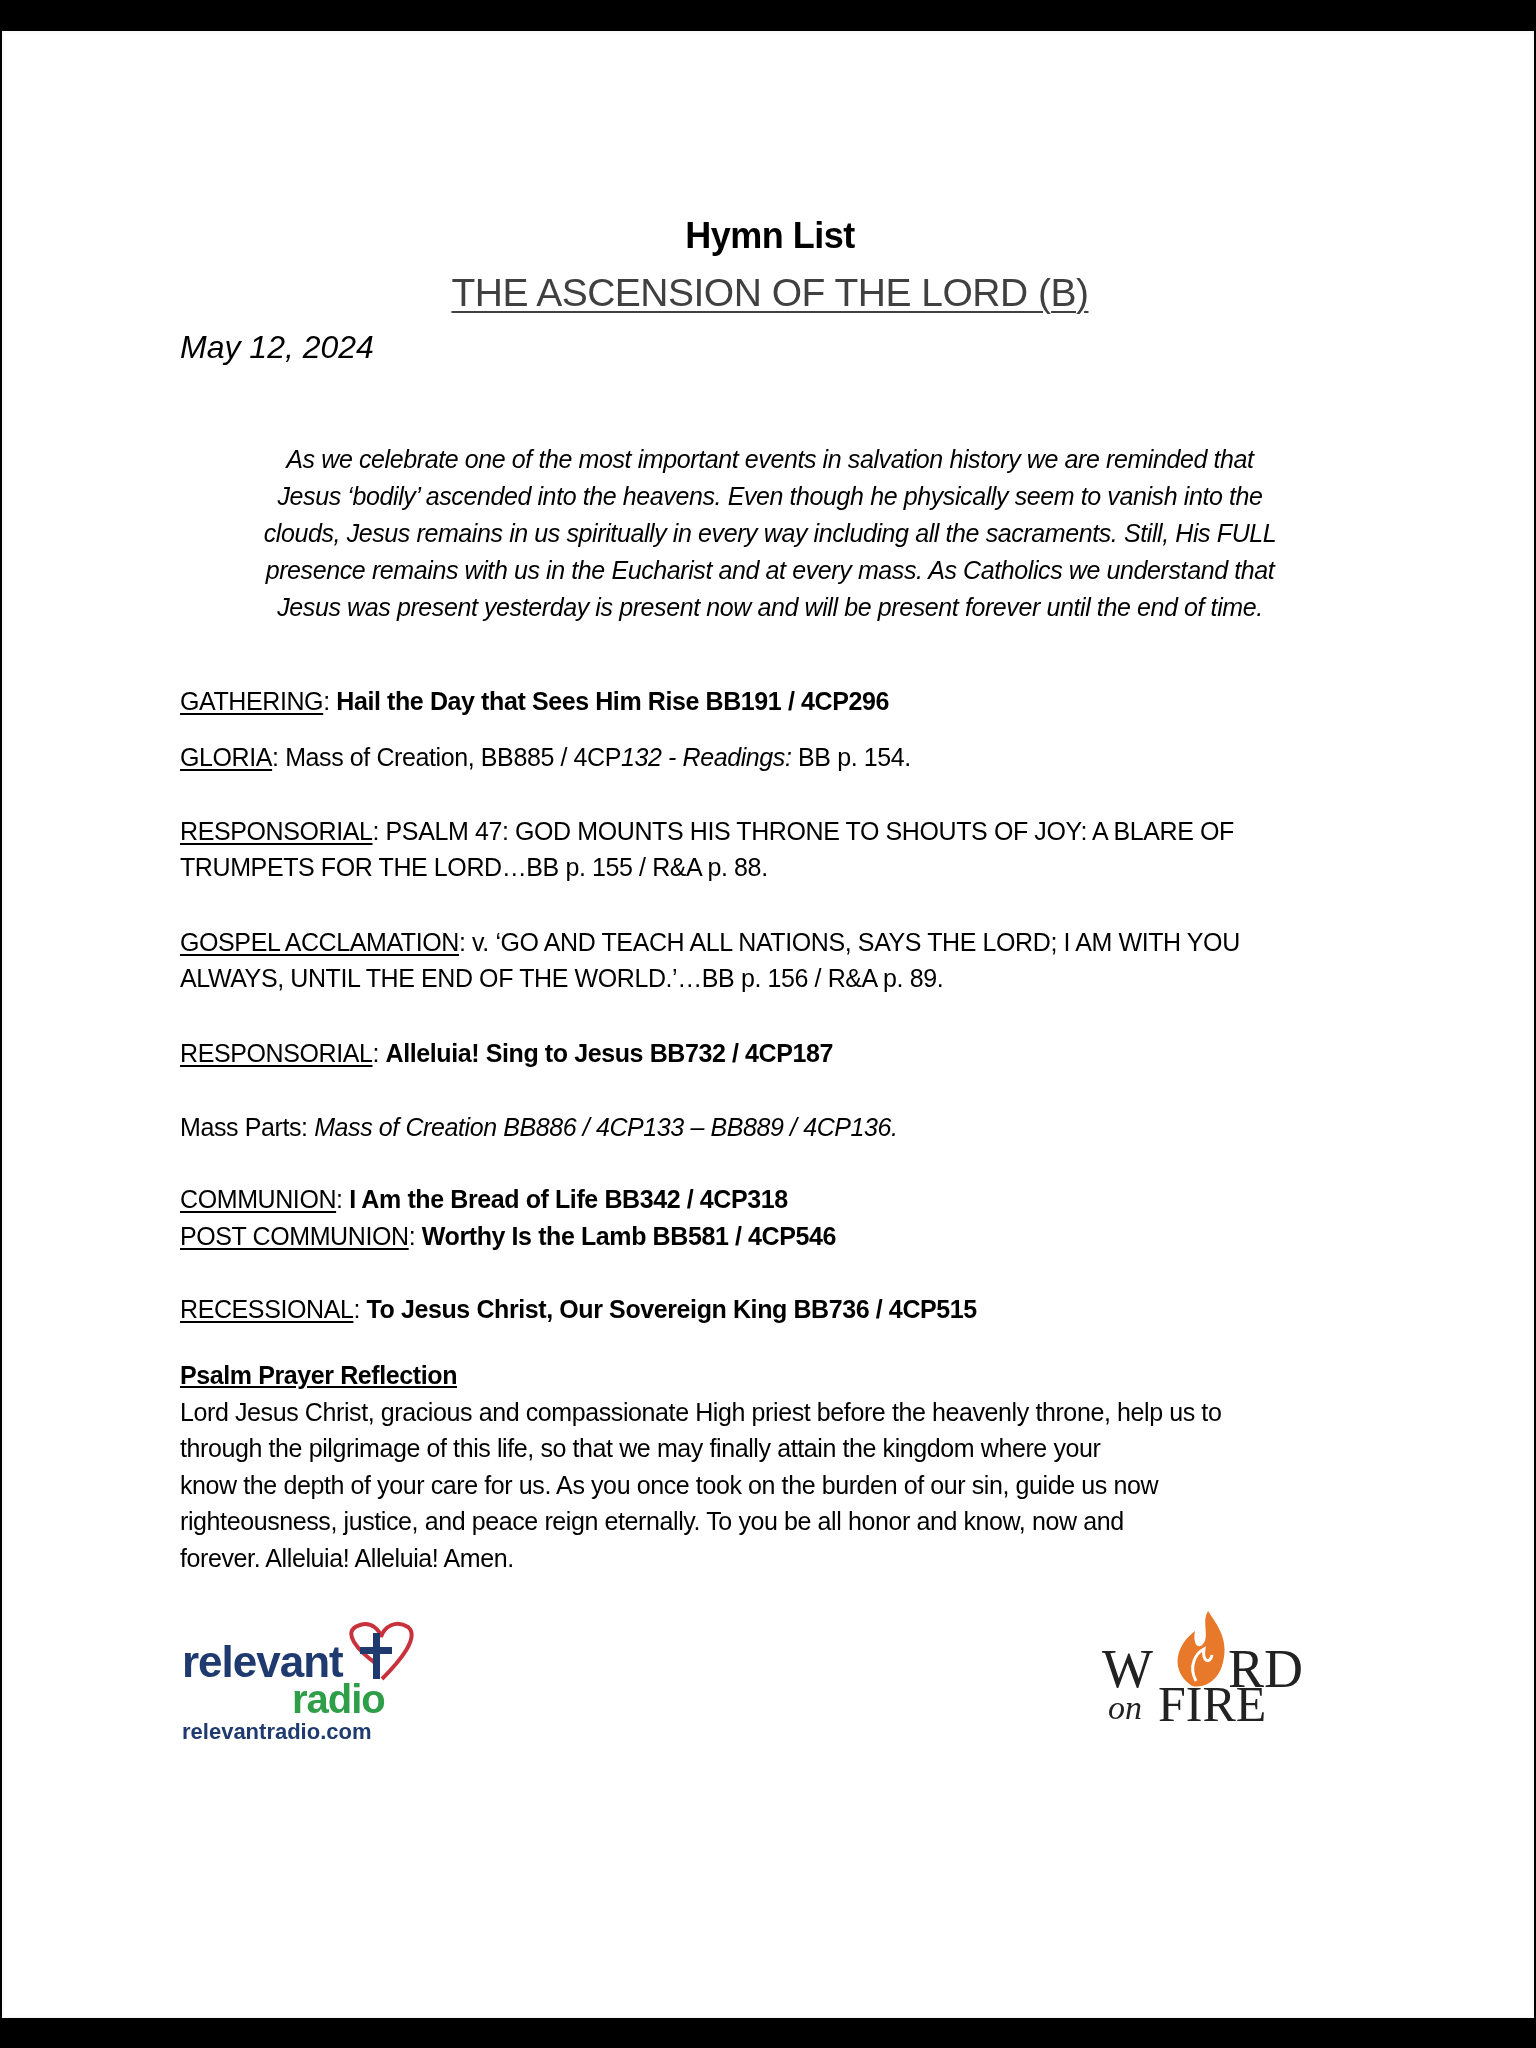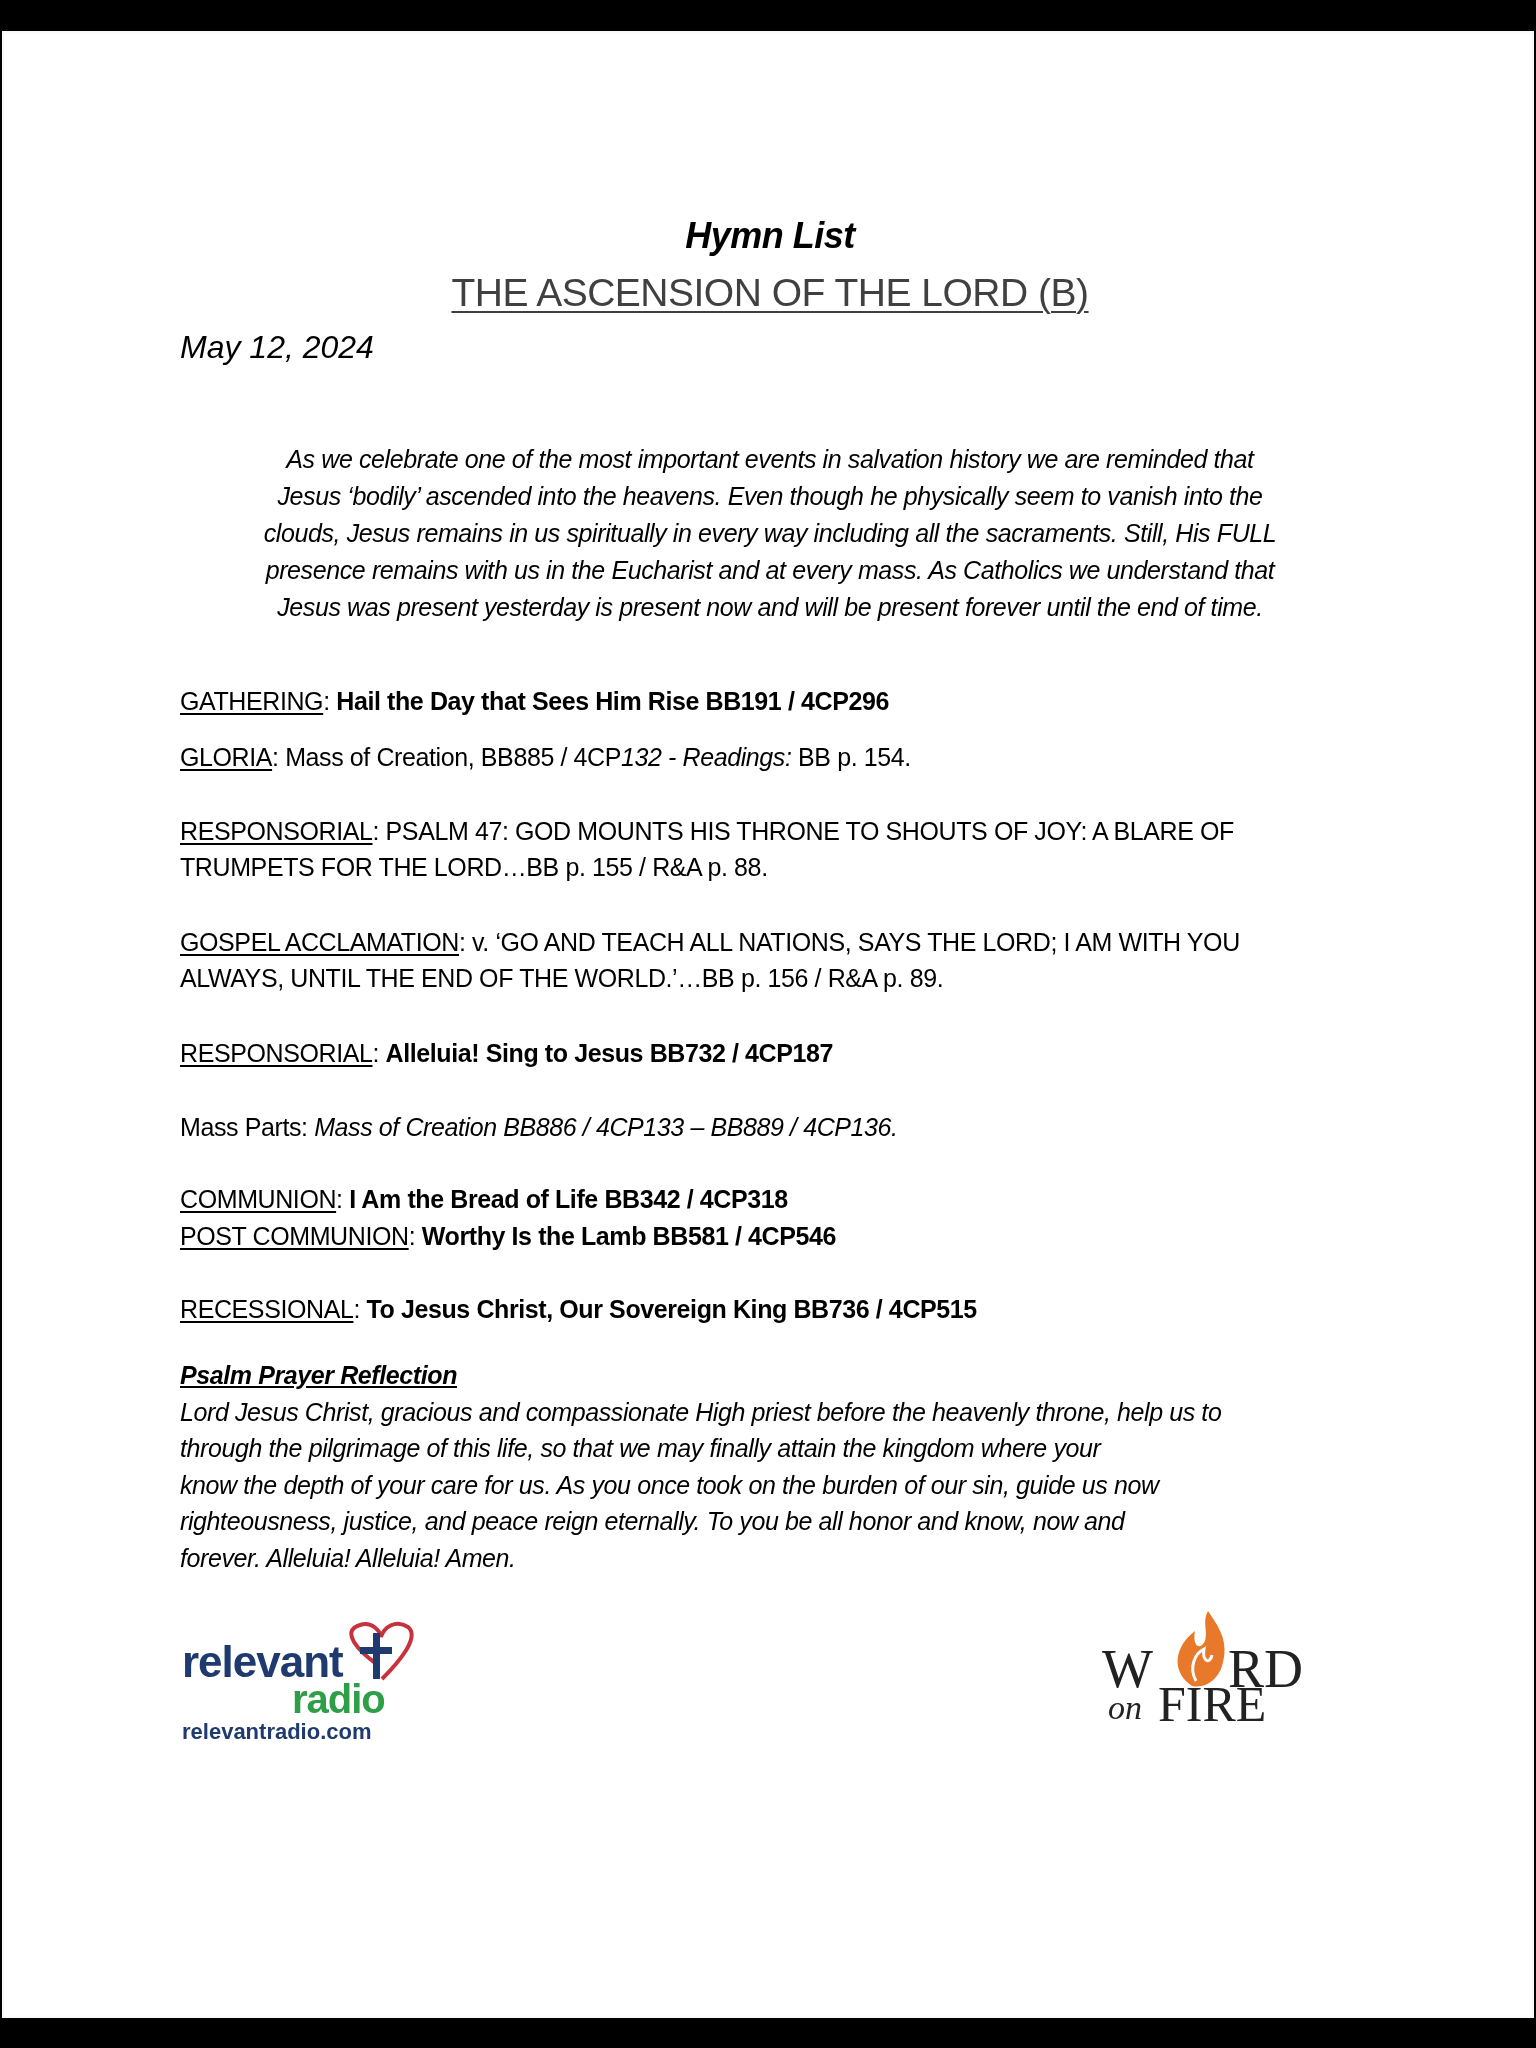--- a/index.html
+++ b/index.html
@@ -12,21 +12,21 @@
       position: absolute; left: 2px; top: 31px; width: 1532px; height: 1987px;
       background: #ffffff;
       box-shadow: inset 0 0 4px rgba(0,0,0,0.08);
     }
     .content {
       position: absolute; left: 178px; top: 0; width: 1180px;
       color: #000000;
     }
     .h-title {
       position: absolute; top: 184px; left: 0; width: 1180px; text-align: center;
-      font-weight: bold; font-size: 36px; letter-spacing: -0.5px; font-style: italic;
+      font-weight: bold; font-size: 36px; letter-spacing: -0.5px;
     }
     .h-feast {
       position: absolute; top: 240px; left: 0; width: 1180px; text-align: center;
       font-size: 39px; color: #404040; text-decoration: underline;
       text-decoration-thickness: 2px; text-underline-offset: 5px; letter-spacing: -0.5px;
     }
     .h-date {
       position: absolute; top: 298px; left: 0; width: 1180px; text-align: left;
       font-style: italic; font-size: 32px;
     }
@@ -37,21 +37,21 @@
     .intro span { display: block; }
     .entry {
       position: absolute; left: 0; width: 1180px; font-size: 25px; line-height: 36px;
       letter-spacing: -0.4px;
     }
     .label { text-decoration: underline; text-underline-offset: 3px; }
     .bold { font-weight: bold; }
     .ital { font-style: italic; margin-top: 40px; }
     .reflection {
       position: absolute; top: 1326px; left: 0; width: 1180px;
-      font-style: italic; font-size: 25px; line-height: 36.5px; letter-spacing: -0.4px;
+      font-size: 25px; line-height: 36.5px; letter-spacing: -0.4px;
     }
     .reflection .r-title { font-weight: bold; text-decoration: underline; display:block; }
     .reflection .r-line { display: block; }
     .logo-rr {
       position: absolute; left: 178px; top: 1590px; width: 250px; height: 120px;
     }
     .logo-wof {
       position: absolute; left: 1098px; top: 1580px; width: 230px; height: 115px;
     }
   </style>

